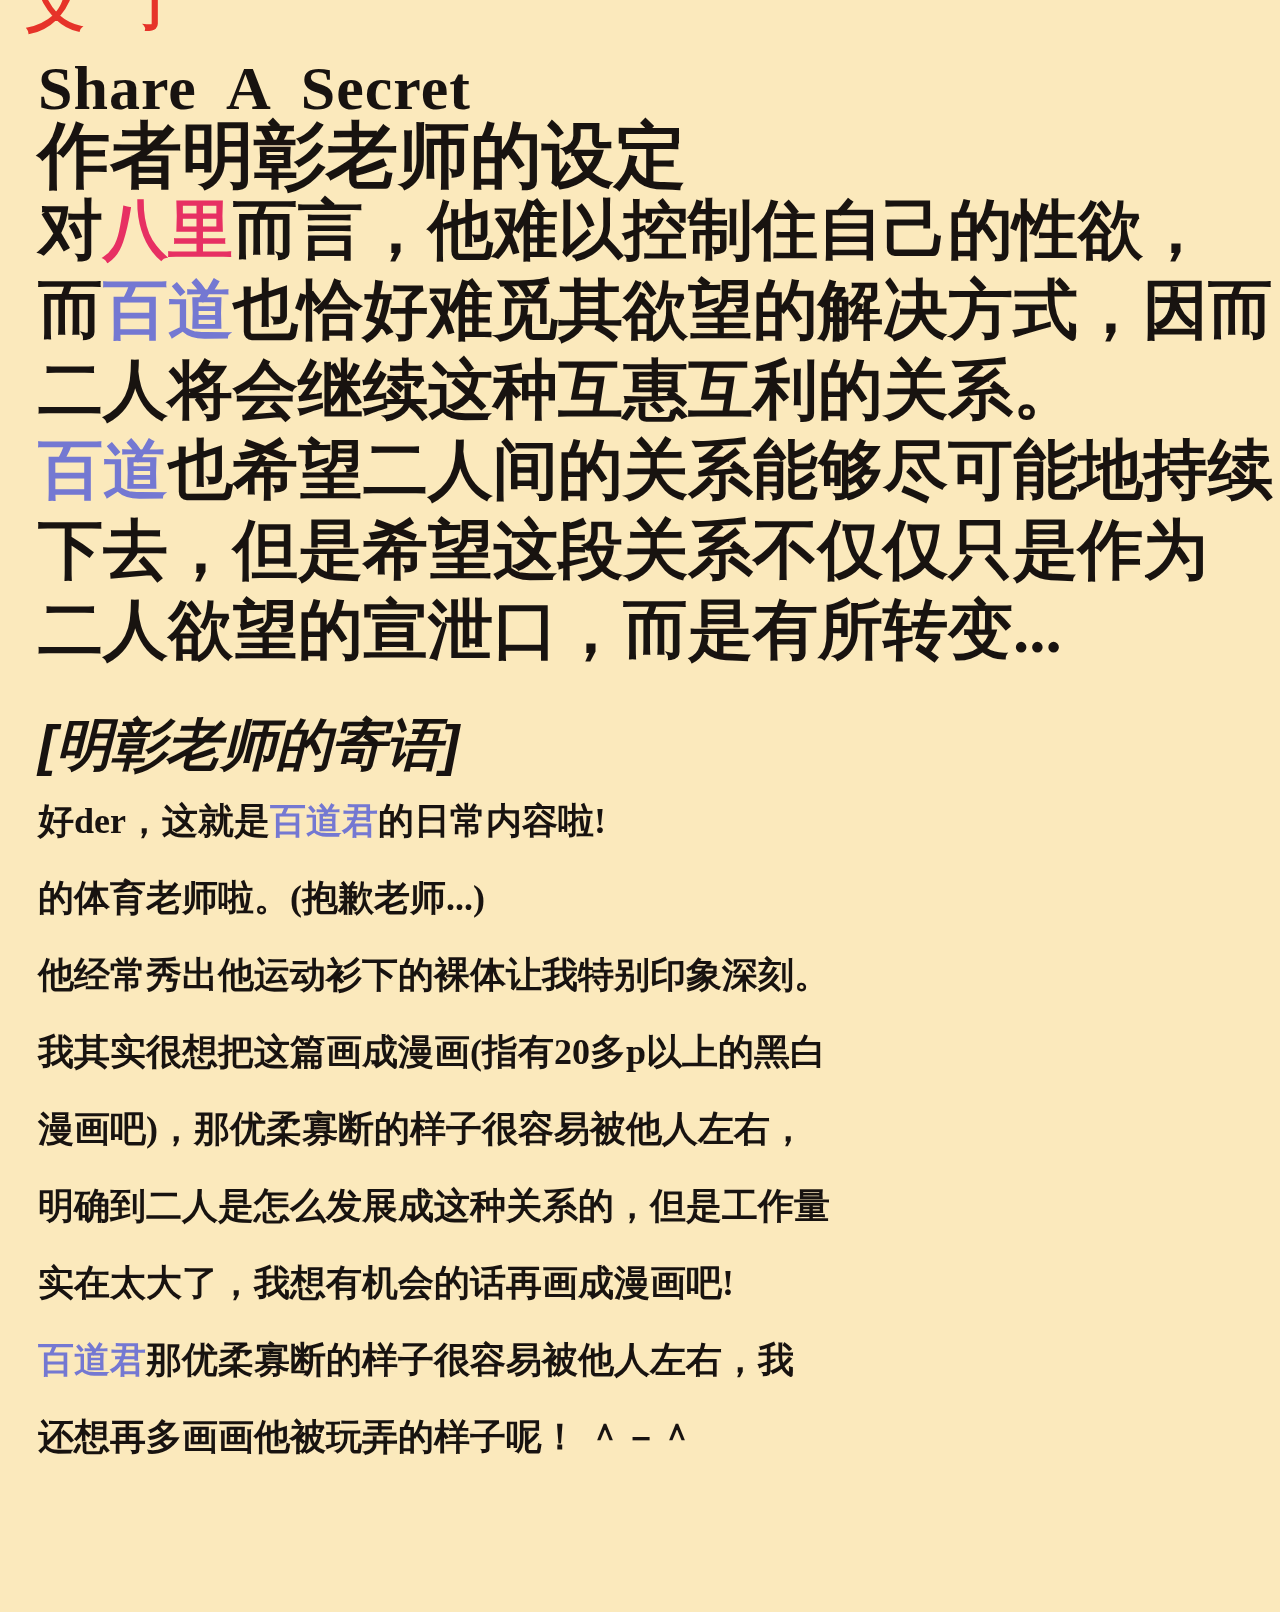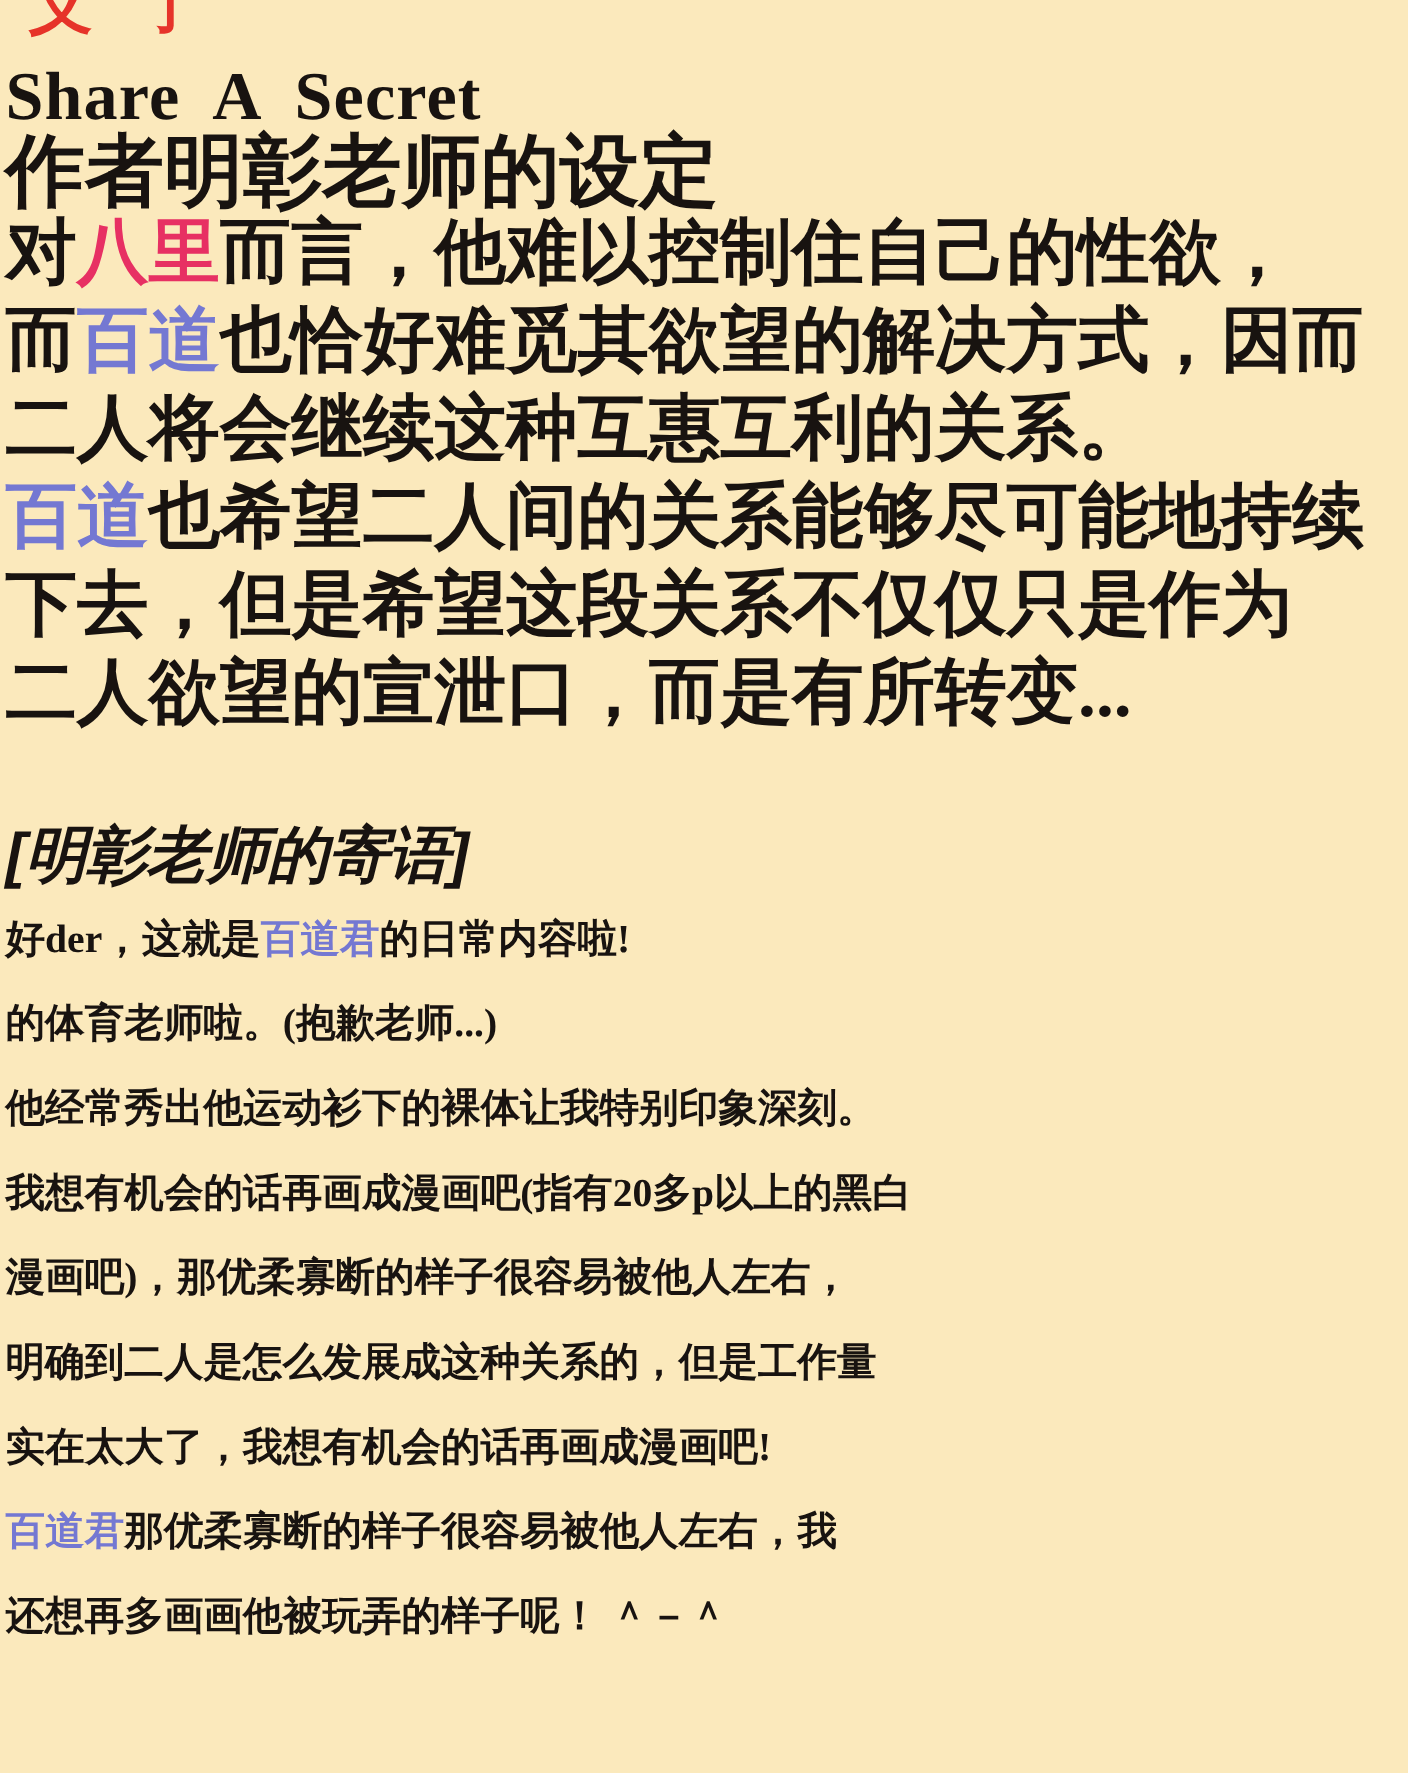--- a/index.html
+++ b/index.html
@@ -16,21 +16,21 @@
     left: 26px;
     top: -34px;
     color: var(--red, #E63329);
     font-size: 58px;
     font-weight: 700;
     letter-spacing: 14px;
     white-space: nowrap;
   }
   .content {
     position: absolute;
-    left: 5px;
+    left: 38px;
     top: 54px;
     width: 1240px;
   }
   .line {
     font-weight: 700;
     color: var(--text, #181310);
     white-space: nowrap;
   }
   .t-title {
     font-size: 62px;
@@ -45,21 +45,21 @@
   .t-body1 {
     font-size: 65px;
     line-height: 80px;
   }
   .t-header {
     font-family: "Liberation Sans", "DejaVu Sans", sans-serif;
     font-style: italic;
     font-weight: 900;
     font-size: 56px;
     line-height: 77px;
-    margin-top: 68px;
+    margin-top: 36px;
     letter-spacing: -1px;
   }
   .t-body2 {
     font-size: 36px;
     line-height: 77px;
   }
   .c-k { color: var(--text, #181310); }
   .c-p { color: var(--pink, #E73063); }
   .c-v { color: var(--purple, #7478D2); }
 </style>
@@ -74,19 +74,19 @@
     <div class="line t-body1"><span class="c-k">对</span><span class="c-p">八里</span><span class="c-k">而言，他难以控制住自己的性欲，</span></div>
     <div class="line t-body1"><span class="c-k">而</span><span class="c-v">百道</span><span class="c-k">也恰好难觅其欲望的解决方式，因而</span></div>
     <div class="line t-body1"><span class="c-k">二人将会继续这种互惠互利的关系。</span></div>
     <div class="line t-body1"><span class="c-v">百道</span><span class="c-k">也希望二人间的关系能够尽可能地持续</span></div>
     <div class="line t-body1"><span class="c-k">下去，但是希望这段关系不仅仅只是作为</span></div>
     <div class="line t-body1"><span class="c-k">二人欲望的宣泄口，而是有所转变...</span></div>
     <div class="line t-header"><span class="c-k">[明彰老师的寄语]</span></div>
     <div class="line t-body2"><span class="c-k">好der，这就是</span><span class="c-v">百道君</span><span class="c-k">的日常内容啦!</span></div>
     <div class="line t-body2"><span class="c-k">的体育老师啦。(抱歉老师...)</span></div>
     <div class="line t-body2"><span class="c-k">他经常秀出他运动衫下的裸体让我特别印象深刻。</span></div>
-    <div class="line t-body2"><span class="c-k">我想有机会的话再画成漫画吧(指有20多p以上的黑白</span></div>
+    <div class="line t-body2"><span class="c-k">我其实很想把这篇画成漫画(指有20多p以上的黑白</span></div>
     <div class="line t-body2"><span class="c-k">漫画吧)，那优柔寡断的样子很容易被他人左右，</span></div>
     <div class="line t-body2"><span class="c-k">明确到二人是怎么发展成这种关系的，但是工作量</span></div>
     <div class="line t-body2"><span class="c-k">实在太大了，我想有机会的话再画成漫画吧!</span></div>
     <div class="line t-body2"><span class="c-v">百道君</span><span class="c-k">那优柔寡断的样子很容易被他人左右，我</span></div>
     <div class="line t-body2"><span class="c-k">还想再多画画他被玩弄的样子呢！ ＾－＾</span></div>
   </div>
 
 </body></html>

